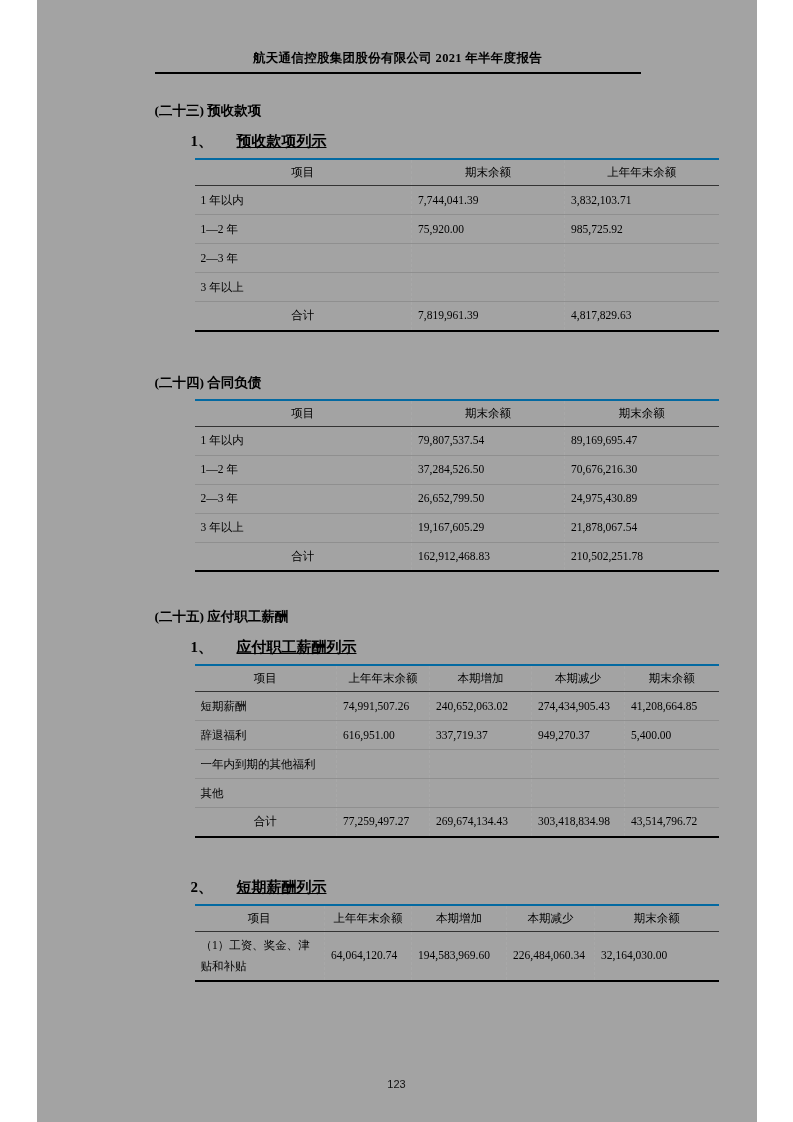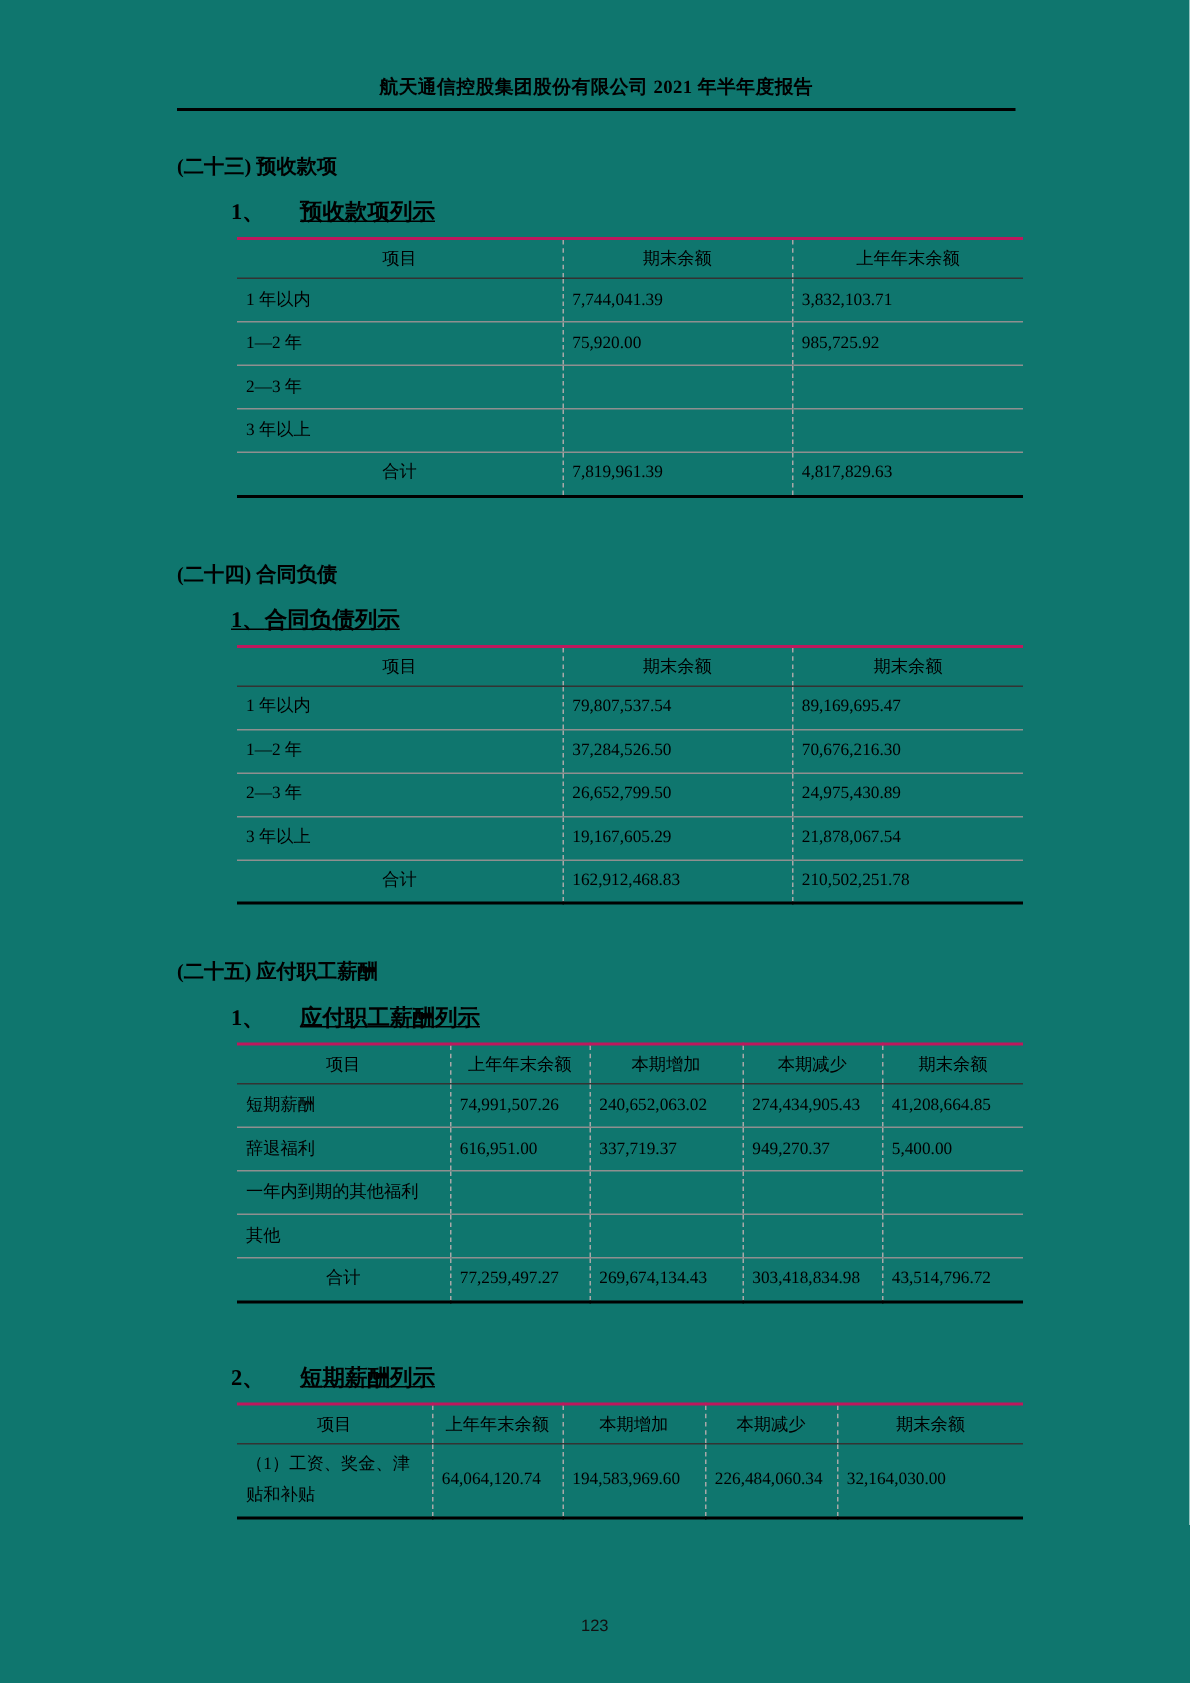--- a/index.html
+++ b/index.html
@@ -1,38 +1,38 @@
 <!DOCTYPE html>
 <html><head>
 <meta charset="utf-8">
 <style>
   * { margin:0; padding:0; box-sizing:border-box; }
   html,body { background:#fff; }
   .page {
-    position:relative; width:793px; height:1122px; margin:0 auto;
-    background:#0f766e; color:#000; overflow:hidden;
+    position:relative; width:720px; height:1122px; margin:0 auto;
+    background:#a3a3a3; color:#000; overflow:hidden;
     font-family:"Liberation Serif","DejaVu Serif",serif;
   }
   .page-header {
     margin:0 116px 0 118px; padding-top:50px; padding-bottom:5px;
     border-bottom:2px solid #000; text-align:center;
   }
   .page-header-title { font-size:12.5px; font-weight:bold; letter-spacing:0.3px; }
 
   .section-heading { margin:28px 15px 0 118px; font-size:13.5px; font-weight:bold; }
   .section-heading.gap-lg { margin-top:42px; }
   .section-heading.gap-md { margin-top:36px; }
   .sub-heading { margin:12px 0 0 154px; font-size:15px; font-weight:bold;text-decoration:underline; }
   .sub-heading.gap-lg { margin-top:40px; }
   .sub-num.tabbed { display:inline-block; width:46px; }
 
   table.fin {
     border-collapse:collapse; table-layout:fixed;
     margin:7px 0 0 158px; width:524px;
-    border-top:2px solid #be185d; border-bottom:2.5px solid #000;
+    border-top:2px solid #0369a1; border-bottom:2.5px solid #000;
     font-size:11.5px;
   }
   table.fin th {
     font-weight:normal; text-align:center; vertical-align:middle;
     border-bottom:1px solid #333; padding:5px 2px; height:24px;
   }
   table.fin td {
     border-bottom:1px solid #8f8f8f; vertical-align:middle;
     line-height:21px; padding:3px 6px; height:29px;
   }
@@ -99,23 +99,20 @@
           <td class="cell-label">合计</td>
           <td class="cell-num">7,819,961.39</td>
           <td class="cell-num">4,817,829.63</td>
         </tr>
       </tbody>
     </table>
   </section>
 
   <section>
     <h2 class="section-heading gap-lg">(二十四) 合同负债</h2>
-    <h3 class="sub-heading">
-      <span class="sub-num">1、</span><span>合同负债列示</span>
-    </h3>
     <table class="fin">
       <colgroup>
           <col style="width:217px">
           <col style="width:153px">
           <col style="width:154px">
         </colgroup>
       <thead>
         <tr>
           <th>项目</th>
           <th>期末余额</th>

